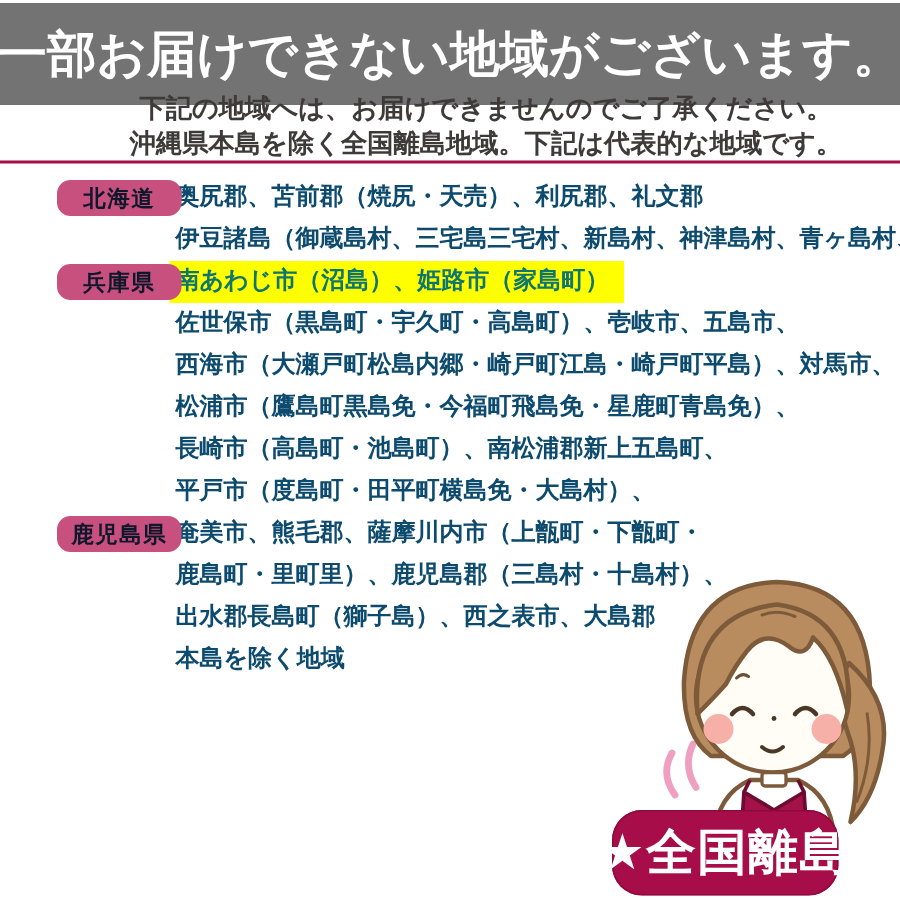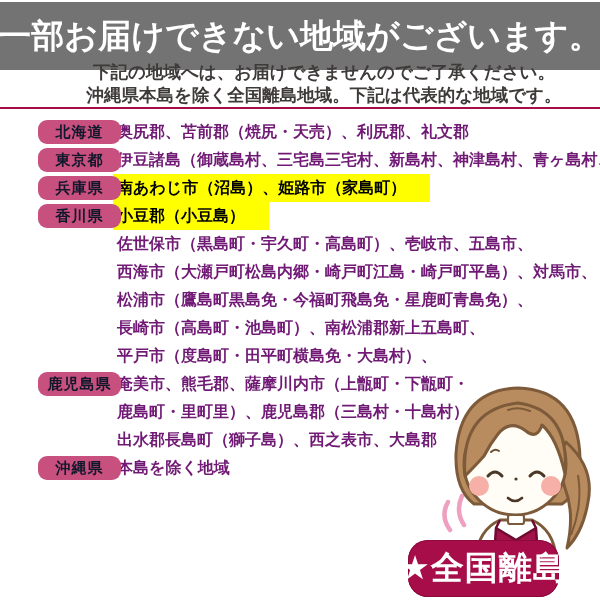--- a/index.html
+++ b/index.html
@@ -37,27 +37,27 @@
   .badge{
     position:absolute;left:8px;top:2px;
     min-width:83px;height:24px;padding:0 6px;
     background:#c8507e;border-radius:9px;
     color:#0f172a;font-weight:bold;font-size:15px;letter-spacing:1px;
     display:flex;align-items:center;justify-content:center;
     box-sizing:border-box;white-space:nowrap;margin-left:30px;
   }
   .lines{margin-left:117px;}
   .line{
-    font-size:16px;line-height:28px;color:#701a75;
+    font-size:16px;line-height:28px;color:#0c4a6e;
     white-space:nowrap;font-weight:bold;
   }
   .row.highlight .line{
     display:inline-block;
-    background:#ffff00;color:#000000;
-    margin-left:-4px;padding:0 24px 0 4px;
+    background:#ffff00;color:#0f766e;
+    margin-left:-4px;padding:0 10px 0 4px;
   }
   
   .mascot{
     position:absolute;left:438px;top:380px;width:164px;height:178px;
     z-index:1;
   }
   
   .stamp{
     position:absolute;left:408px;top:540px;width:151px;height:57px;
     background:#a60d49;border-radius:20px;
@@ -87,35 +87,30 @@
   <div class="row">
     <span class="badge">北海道</span>
     <div class="lines">
         <div class="line">奥尻郡、苫前郡（焼尻・天売）、利尻郡、礼文郡</div>
       </div>
   </div>
 
 
 
   <div class="row">
-    <span class="badge">東京都</span>
     <div class="lines">
       <div class="line">伊豆諸島（御蔵島村、三宅島三宅村、新島村、神津島村、青ヶ島村、</div>
     </div>
   </div>
 
   <div class="row highlight">
     <span class="badge">兵庫県</span>
     <div class="lines"><div class="line">南あわじ市（沼島）、姫路市（家島町）</div></div>
   </div>
 
-  <div class="row highlight">
-    <span class="badge">香川県</span>
-    <div class="lines"><div class="line">小豆郡（小豆島）</div></div>
-  </div>
 
   <div class="row">
     <div class="lines">
       <div class="line">佐世保市（黒島町・宇久町・高島町）、壱岐市、五島市、</div>
       <div class="line">西海市（大瀬戸町松島内郷・崎戸町江島・崎戸町平島）、対馬市、</div>
       <div class="line">松浦市（鷹島町黒島免・今福町飛島免・星鹿町青島免）、</div>
       <div class="line">長崎市（高島町・池島町）、南松浦郡新上五島町、</div>
       <div class="line">平戸市（度島町・田平町横島免・大島村）、</div>
     </div>
   </div>
@@ -123,21 +118,20 @@
   <div class="row">
     <span class="badge">鹿児島県</span>
     <div class="lines">
       <div class="line">奄美市、熊毛郡、薩摩川内市（上甑町・下甑町・</div>
       <div class="line">鹿島町・里町里）、鹿児島郡（三島村・十島村）、</div>
       <div class="line">出水郡長島町（獅子島）、西之表市、大島郡</div>
     </div>
   </div>
 
   <div class="row">
-    <span class="badge">沖縄県</span>
     <div class="lines">
         <div class="line">本島を除く地域</div>
       </div>
   </div>
 
 </div>
 
 <svg class="mascot" viewBox="0 0 164 178" xmlns="http://www.w3.org/2000/svg" aria-hidden="true">
   <g fill="none" stroke="#ef9fc0" stroke-width="4.5" stroke-linecap="round">
     <path d="M10,122 Q2,136 12,150"></path>

